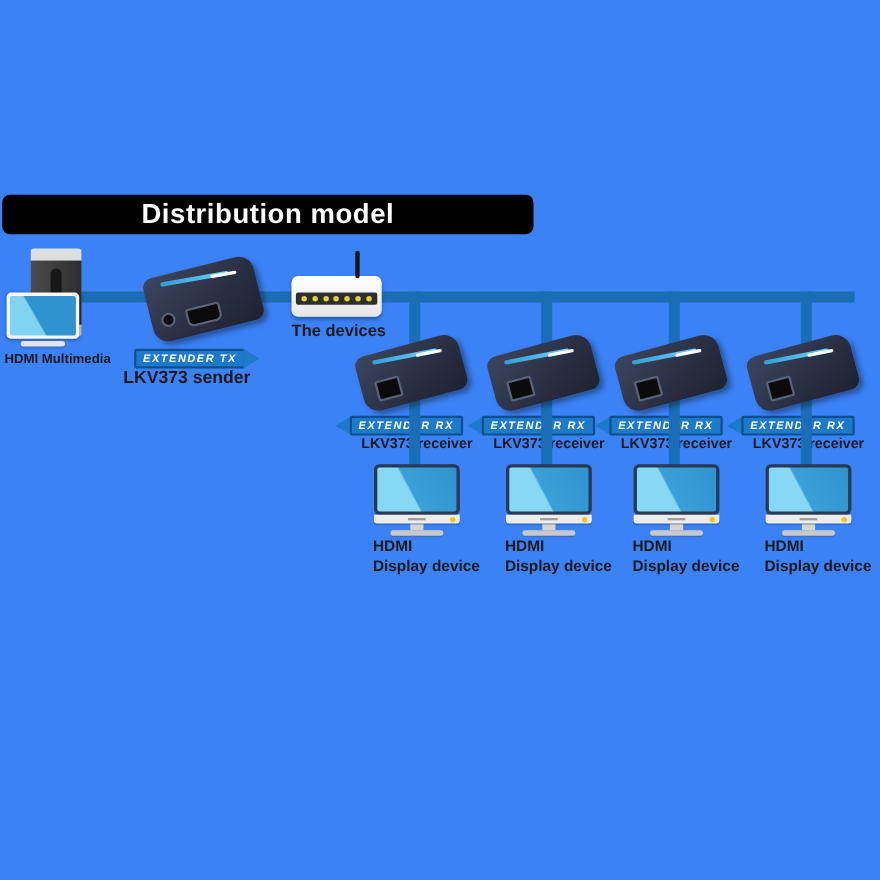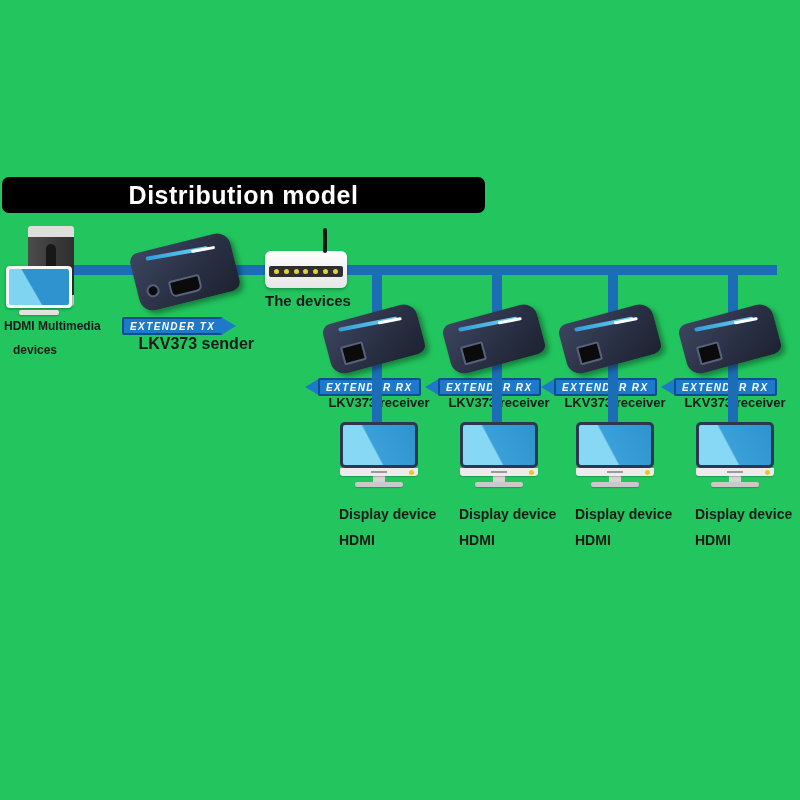--- a/index.html
+++ b/index.html
@@ -1,16 +1,16 @@
 <!DOCTYPE html>
 <html><head>
 <meta charset="utf-8">
 <style>
   html,body{margin:0;padding:0;background:#ffffff;}
-  .canvas{position:relative;width:800px;height:800px;background:#22c55e;overflow:hidden;
+  .canvas{position:relative;width:800px;height:800px;background:#3b82f6;overflow:hidden;
           font-family:"Liberation Sans",sans-serif;color:#1a1a1a;}
 
   
   .title-bar{position:absolute;left:2px;top:177px;width:483px;height:36px;background:#000;
              border-radius:7px;display:flex;align-items:center;justify-content:center;}
   .title-bar span{color:#fff;font-size:25px;font-weight:bold;letter-spacing:.5px;}
 
   
   .cable{position:absolute;background:#1b6db6;z-index:3;}
   .cable.h{left:46px;top:265px;width:731px;height:10px;}
@@ -79,31 +79,31 @@
   .mon-led{position:absolute;right:4px;top:2px;width:5px;height:5px;border-radius:50%;
            background:#eec61f;}
   .mon-stand{width:12px;height:6px;background:#d5d5d5;margin:0 auto;}
   .mon-base{width:48px;height:5px;background:#c9c9c9;border-radius:2px;margin:0 auto;
             box-shadow:0 1px 1px rgba(0,0,0,.2);}
 
   
   .lbl{position:absolute;font-weight:bold;color:#1a1a1a;}
   .source-label{left:4px;top:314px;font-size:12px;line-height:24px;}
   .source-label .line2{padding-left:9px;}
-  .sender-label{left:112px;top:335px;width:142px;text-align:right;font-size:16px;}
+  .sender-label{left:112px;top:335px;width:142px;text-align:left;font-size:16px;}
   .router-label{left:260px;top:292px;width:96px;text-align:center;font-size:15px;}
 
   
   .rx-col{position:absolute;top:300px;width:160px;height:235px;}
   .rx-col .device{left:27px;top:13px;width:96px;height:52px;transform:rotate(-15deg);}
   .rx-col .badge{left:6px;top:78px;}
   .rx-label{position:absolute;top:95px;left:0;width:100%;text-align:center;font-size:13px;
             font-weight:bold;z-index:2;}
   .rx-col .monitor{left:41px;top:122px;}
-  .disp1{left:40px;top:188px;font-size:14px;z-index:2;margin-top:44px;}
+  .disp1{left:40px;top:188px;font-size:14px;z-index:2;}
   .disp2{left:40px;top:206px;font-size:14px;z-index:2;}
 
   .sender-device{left:134px;top:242px;width:102px;height:60px;transform:rotate(-14deg);}
   .tx-badge{left:122px;top:317px;}
 </style>
 </head>
 <body>
 
 <div class="canvas">
 
@@ -125,21 +125,20 @@
     <div class="tower-cap-bottom"></div>
   </div>
   <div class="pc">
     <div class="pc-frame">
       <div class="pc-screen"></div>
     </div>
     <div class="pc-base"></div>
   </div>
   <div class="lbl source-label">
     <div class="line1">HDMI Multimedia</div>
-    <div class="line2">devices</div>
   </div>
 
   <div class="device sender-device">
     <div class="dev-stripe"></div>
     <div class="dev-stripe-white"></div>
     <div class="dc-jack"></div>
     <div class="hdmi-port"></div>
   </div>
   <div class="badge tx-badge">
     <div class="badge-rect">EXTENDER TX</div>

